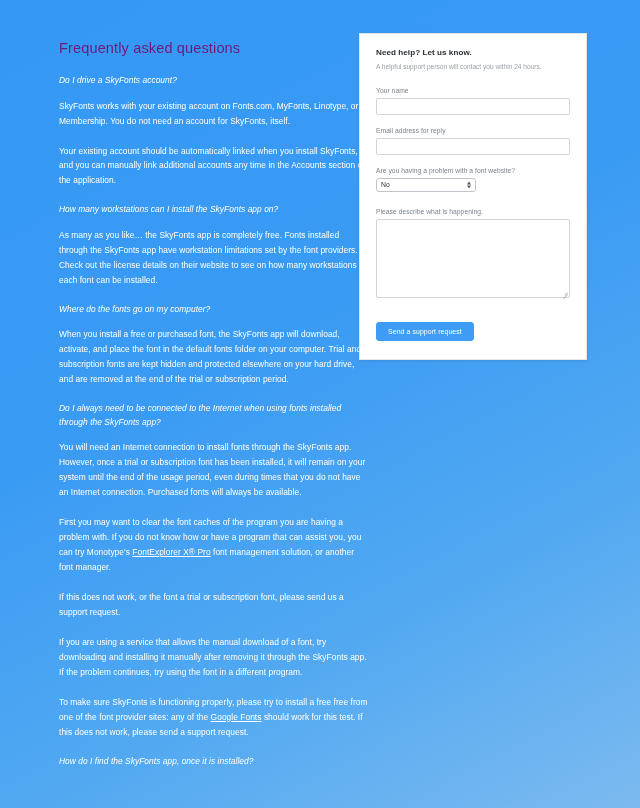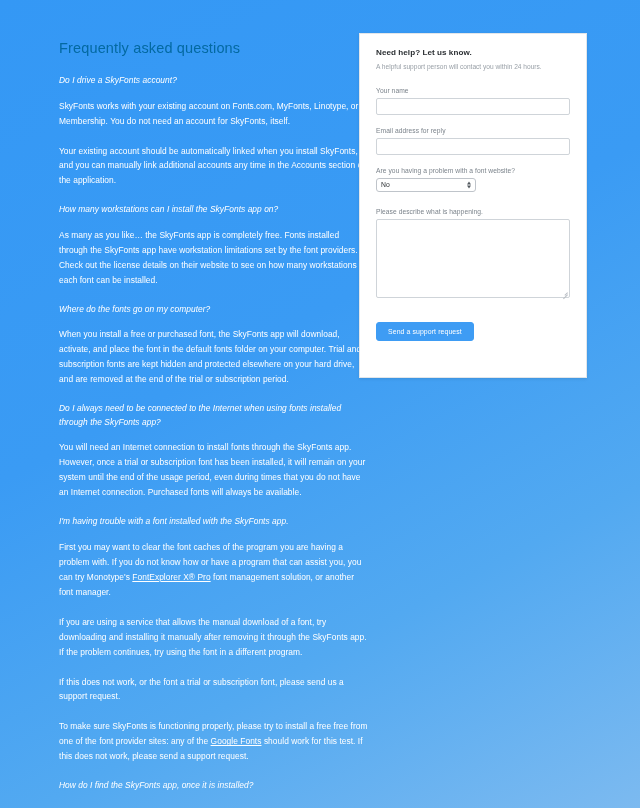--- a/index.html
+++ b/index.html
@@ -29,21 +29,21 @@
     margin-left: 59px;
     padding-top: 40px;
     color: #ffffff;
   }
 
   .faq-title {
     font-size: 14.5px;
     font-weight: 400;
     letter-spacing: .15px;
     margin: 0 0 18px 0;
-    color: #0369a1;
+    color: #701a75;
   }
 
   .faq-q {
     font-size: 8.4px;
     font-style: italic;
     line-height: 1.62;
     margin: 0 0 11px 0;
     color: #ffffff;
     letter-spacing: .05px;
   }
@@ -62,21 +62,21 @@
 
   
   .support-card {
     position: absolute;
     left: 359px;
     top: 33px;
     width: 228px;
     background: #ffffff;
     border: 1px solid #e2e6ea;
     box-shadow: 0 1px 3px rgba(0,0,0,0.10);
-    padding: 14px 16px 36px 16px;
+    padding: 14px 16px 18px 16px;
   }
 
   .card-title {
     font-size: 8.1px;
     font-weight: 700;
     color: #2b2f33;
     margin: 0 0 5px 0;
     letter-spacing: .05px;
   }
   .card-sub {
@@ -211,24 +211,23 @@
 
     <p class="faq-q">How many workstations can I install the SkyFonts app on?</p>
     <p class="faq-a">As many as you like… the SkyFonts app is completely free. Fonts installed through the SkyFonts app have workstation limitations set by the font providers. Check out the license details on their website to see on how many workstations each font can be installed.</p>
 
     <p class="faq-q">Where do the fonts go on my computer?</p>
     <p class="faq-a">When you install a free or purchased font, the SkyFonts app will download, activate, and place the font in the default fonts folder on your computer. Trial and subscription fonts are kept hidden and protected elsewhere on your hard drive, and are removed at the end of the trial or subscription period.</p>
 
     <p class="faq-q">Do I always need to be connected to the Internet when using fonts installed through the SkyFonts app?</p>
     <p class="faq-a">You will need an Internet connection to install fonts through the SkyFonts app. However, once a trial or subscription font has been installed, it will remain on your system until the end of the usage period, even during times that you do not have an Internet connection. Purchased fonts will always be available.</p>
 
-    <p class="faq-q">I'm having trouble with a font installed with the SkyFonts app.</p>
     <p class="faq-a"><span>First you may want to clear the font caches of the program you are having a problem with. If you do not know how or have a program that can assist you, you can try Monotype's </span><a class="faq-link" href="#">FontExplorer X® Pro</a><span> font management solution, or another font manager.</span></p>
+    <p class="faq-a">If this does not work, or the font a trial or subscription font, please send us a support request.</p>
     <p class="faq-a">If you are using a service that allows the manual download of a font, try downloading and installing it manually after removing it through the SkyFonts app. If the problem continues, try using the font in a different program.</p>
-    <p class="faq-a">If this does not work, or the font a trial or subscription font, please send us a support request.</p>
 
     <p class="faq-a"><span>To make sure SkyFonts is functioning properly, please try to install a free free from one of the font provider sites: any of the </span><a class="faq-link" href="#">Google Fonts</a><span> should work for this test. If this does not work, please send a support request.</span></p>
 
     <p class="faq-q">How do I find the SkyFonts app, once it is installed?</p>
 
   </div>
 
   <div class="support-card">
 
     <div class="card-title">Need help? Let us know.</div>

